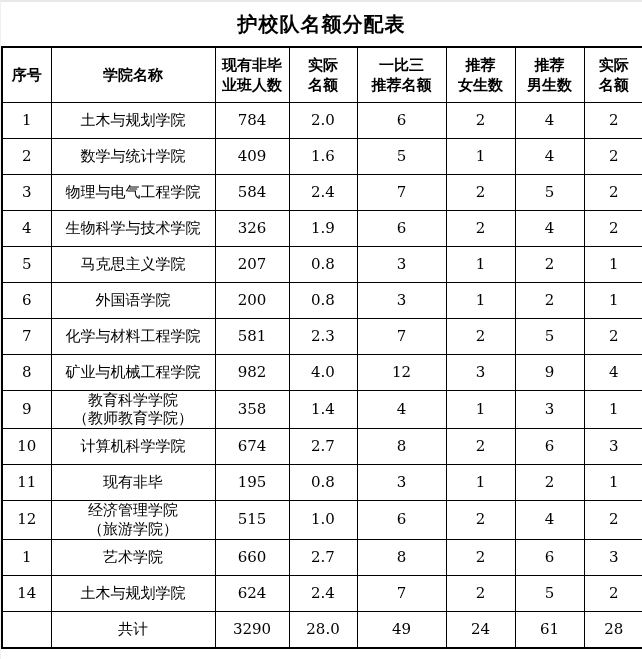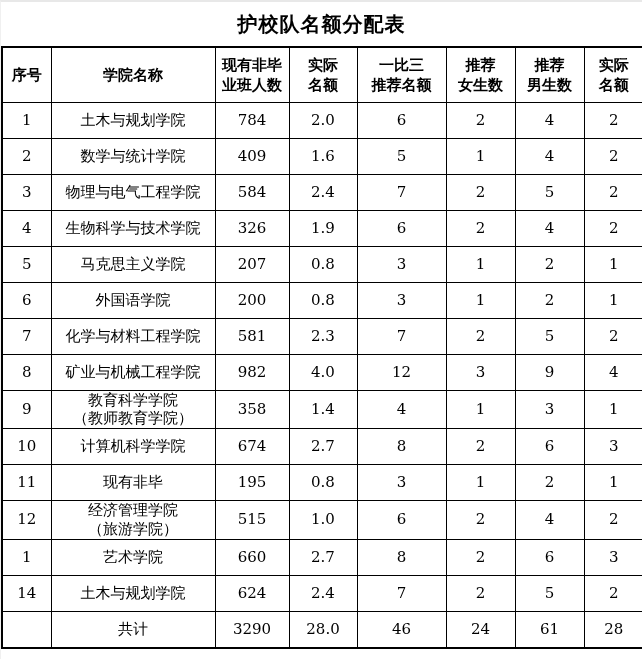--- a/index.html
+++ b/index.html
@@ -231,20 +231,20 @@
         <td>7</td>
         <td>2</td>
         <td>5</td>
         <td>2</td>
       </tr>
       <tr class="total-row">
         <td></td>
         <td class="total-label">共计</td>
         <td>3290</td>
         <td>28.0</td>
-        <td>46</td>
+        <td>49</td>
         <td>24</td>
         <td>61</td>
         <td>28</td>
       </tr>
     </tbody>
   </table>
 </div>
 
 </body></html>

